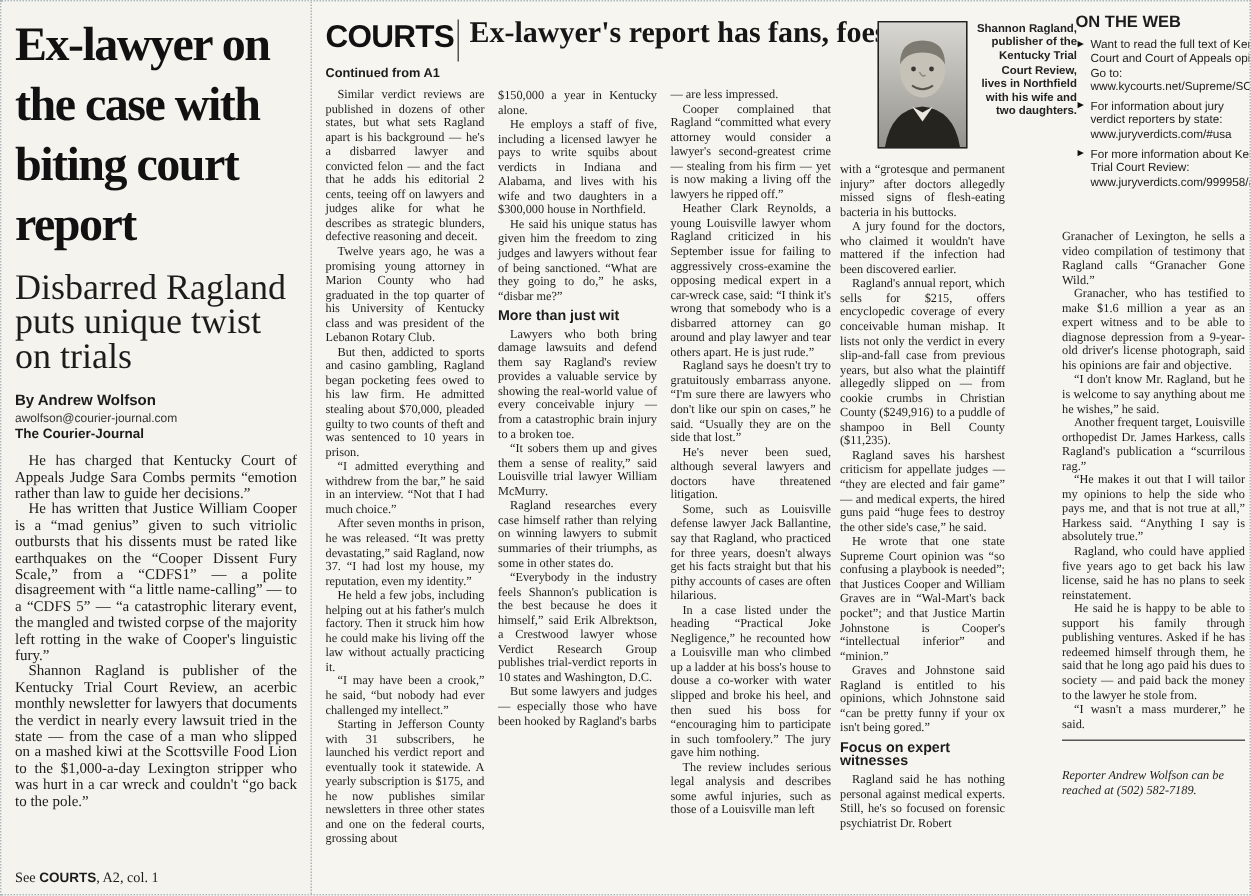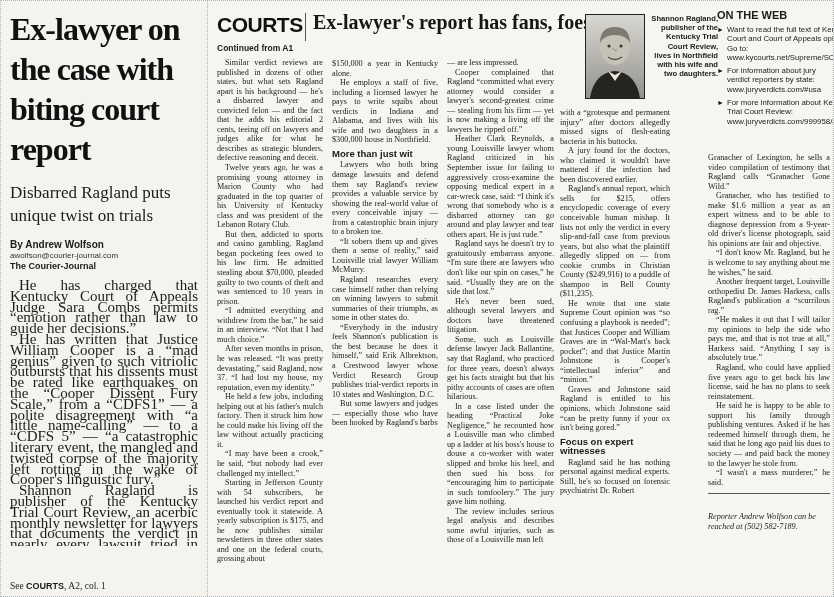--- a/index.html
+++ b/index.html
@@ -8,27 +8,27 @@
     position:relative;width:834px;height:597px;overflow:hidden;
     background:#f6f5f0;color:#1c1c1c;
     border:1px dotted #a9b6bb;
     font-family:"Liberation Serif", serif;
   }
   
   .clipA1{position:absolute;left:0;top:0;width:207px;height:597px;
     border-right:1px dotted #a9b6bb;background:#f4f3ed;padding:8px 9px 20px 9px;}
   .hl{font-family:"Liberation Serif",serif;font-weight:bold;font-size:32px;
     line-height:40px;margin:0;letter-spacing:-1px;color:#111;}
-  .deck{font-family:"Liberation Serif",serif;font-weight:normal;font-size:17px;
+  .deck{font-family:"Liberation Serif",serif;font-weight:normal;font-size:24px;
     line-height:23px;margin:12px 0 0 0;color:#1c1c1c;}
   .byline{margin-top:12px;font-family:"Liberation Sans",sans-serif;}
   .byline .by{font-size:10px;font-weight:bold;display:block;}
   .byline .em{font-size:8px;display:block;color:#333;margin-top:1px;}
   .byline .org{font-size:9px;font-weight:bold;display:block;margin-top:1px;}
-  .lbody{font-size:15px;line-height:10.8px;text-align:justify;margin:0 0 0 0;}
+  .lbody{font-size:10px;line-height:10.8px;text-align:justify;margin:0 0 0 0;}
   .lbody p{margin:0;text-indent:9px;}
   .clipA1 .bodywrap{margin-top:9px;height:266px;overflow:hidden;}
   .jump{position:absolute;left:9px;bottom:7px;font-size:9.5px;
     font-family:"Liberation Serif",serif;}
   .jump b{font-family:"Liberation Sans",sans-serif;font-size:9px;}
   
   .clipA2{position:absolute;left:208px;top:0;width:626px;height:597px;}
   .kicker{position:absolute;left:8px;top:12px;margin:0;
     font-family:"Liberation Sans",sans-serif;font-weight:bold;font-size:21px;
     letter-spacing:-0.5px;color:#111;}
@@ -136,26 +136,27 @@
     </div>
 
     <div class="col c1">
       <p>Similar verdict reviews are published in dozens of other states, but what sets Ragland apart is his background — he's a disbarred lawyer and convicted felon — and the fact that he adds his editorial 2 cents, teeing off on lawyers and judges alike for what he describes as strategic blunders, defective reasoning and deceit.</p>
       <p>Twelve years ago, he was a promising young attorney in Marion County who had graduated in the top quarter of his University of Kentucky class and was president of the Lebanon Rotary Club.</p>
       <p>But then, addicted to sports and casino gambling, Ragland began pocketing fees owed to his law firm. He admitted stealing about $70,000, pleaded guilty to two counts of theft and was sentenced to 10 years in prison.</p>
       <p>“I admitted everything and withdrew from the bar,” he said in an interview. “Not that I had much choice.”</p>
       <p>After seven months in prison, he was released. “It was pretty devastating,” said Ragland, now 37. “I had lost my house, my reputation, even my identity.”</p>
       <p>He held a few jobs, including helping out at his father's mulch factory. Then it struck him how he could make his living off the law without actually practicing it.</p>
       <p>“I may have been a crook,” he said, “but nobody had ever challenged my intellect.”</p>
-      <p>Starting in Jefferson County with 54 subscribers, he launched his verdict report and eventually took it statewide. A yearly subscription is $175, and he now publishes similar newsletters in three other states and one on the federal courts, grossing about</p>
+      <p>Starting in Jefferson County with 31 subscribers, he launched his verdict report and eventually took it statewide. A yearly subscription is $175, and he now publishes similar newsletters in three other states and one on the federal courts, grossing about</p>
     </div>
 
     <div class="col c2">
       <p class="cont">$150,000 a year in Kentucky alone.</p>
       <p>He employs a staff of five, including a licensed lawyer he pays to write squibs about verdicts in Indiana and Alabama, and lives with his wife and two daughters in a $300,000 house in Northfield.</p>
+      <p>He said his unique status has given him the freedom to zing judges and lawyers without fear of being sanctioned. “What are they going to do,” he asks, “disbar me?”</p>
       <div class="subhead">More than just wit</div>
       <p>Lawyers who both bring damage lawsuits and defend them say Ragland's review provides a valuable service by showing the real-world value of every conceivable injury — from a catastrophic brain injury to a broken toe.</p>
       <p>“It sobers them up and gives them a sense of reality,” said Louisville trial lawyer William McMurry.</p>
       <p>Ragland researches every case himself rather than relying on winning lawyers to submit summaries of their triumphs, as some in other states do.</p>
       <p>“Everybody in the industry feels Shannon's publication is the best because he does it himself,” said Erik Albrektson, a Crestwood lawyer whose Verdict Research Group publishes trial-verdict reports in 10 states and Washington, D.C.</p>
       <p>But some lawyers and judges — especially those who have been hooked by Ragland's barbs</p>
     </div>
 
     <div class="col c3">
       <p class="cont">— are less impressed.</p>
@@ -165,20 +166,21 @@
       <p>He's never been sued, although several lawyers and doctors have threatened litigation.</p>
       <p>Some, such as Louisville defense lawyer Jack Ballantine, say that Ragland, who practiced for three years, doesn't always get his facts straight but that his pithy accounts of cases are often hilarious.</p>
       <p>In a case listed under the heading “Practical Joke Negligence,” he recounted how a Louisville man who climbed up a ladder at his boss's house to douse a co-worker with water slipped and broke his heel, and then sued his boss for “encouraging him to participate in such tomfoolery.” The jury gave him nothing.</p>
       <p>The review includes serious legal analysis and describes some awful injuries, such as those of a Louisville man left</p>
     </div>
 
     <div class="col c4">
       <p class="cont">with a “grotesque and permanent injury” after doctors allegedly missed signs of flesh-eating bacteria in his buttocks.</p>
       <p>A jury found for the doctors, who claimed it wouldn't have mattered if the infection had been discovered earlier.</p>
       <p>Ragland's annual report, which sells for $215, offers encyclopedic coverage of every conceivable human mishap. It lists not only the verdict in every slip-and-fall case from previous years, but also what the plaintiff allegedly slipped on — from cookie crumbs in Christian County ($249,916) to a puddle of shampoo in Bell County ($11,235).</p>
+      <p>Ragland saves his harshest criticism for appellate judges — “they are elected and fair game” — and medical experts, the hired guns paid “huge fees to destroy the other side's case,” he said.</p>
       <p>He wrote that one state Supreme Court opinion was “so confusing a playbook is needed”; that Justices Cooper and William Graves are in “Wal-Mart's back pocket”; and that Justice Martin Johnstone is Cooper's “intellectual inferior” and “minion.”</p>
       <p>Graves and Johnstone said Ragland is entitled to his opinions, which Johnstone said “can be pretty funny if your ox isn't being gored.”</p>
       <div class="subhead">Focus on expert witnesses</div>
       <p>Ragland said he has nothing personal against medical experts. Still, he's so focused on forensic psychiatrist Dr. Robert</p>
     </div>
 
     <div class="col c5">
       <p class="cont">Granacher of Lexington, he sells a video compilation of testimony that Ragland calls “Granacher Gone Wild.”</p>
       <p>Granacher, who has testified to make $1.6 million a year as an expert witness and to be able to diagnose depression from a 9-year-old driver's license photograph, said his opinions are fair and objective.</p>
       <p>“I don't know Mr. Ragland, but he is welcome to say anything about me he wishes,” he said.</p>

